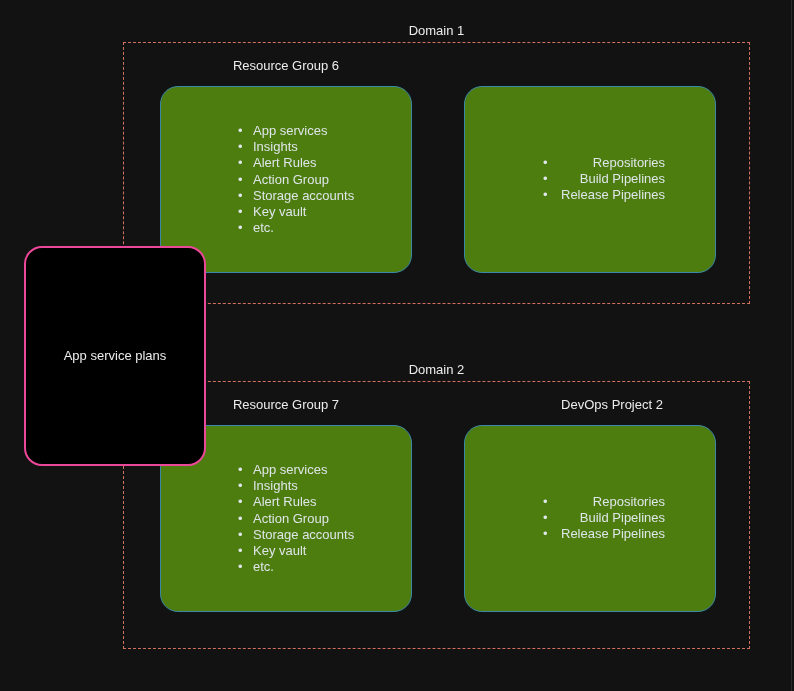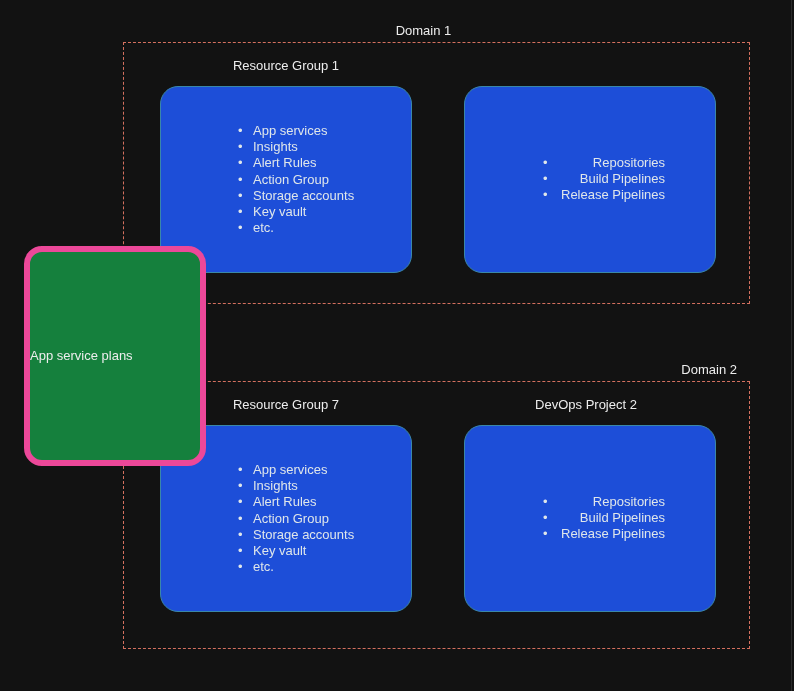--- a/index.html
+++ b/index.html
@@ -41,47 +41,47 @@
     border: 1px dashed #d4705f;
     box-sizing: border-box;
     background: transparent;
   }
   #domain-1-box { left: 123px; top: 42px;  width: 627px; height: 262px; }
   #domain-2-box { left: 123px; top: 381px; width: 627px; height: 268px; }
 
   .domain-label {
     position: absolute;
     width: 627px;
-    left: 110px;
+    left: 123px;
     text-align: center;
     color: #ededed;
     font-size: 13px;
     line-height: 16px;
   }
   #domain-1-label { top: 23px; }
-  #domain-2-label { top: 362px; text-align: right; }
+  #domain-2-label { top: 362px; }
 
   
   .group-title {
     position: absolute;
     text-align: center;
     color: #ededed;
     font-size: 13px;
     line-height: 16px;
   }
   #rg1-title  { left: 160px; top: 58px;  width: 252px; }
   #dop1-title { left: 464px; top: 58px;  width: 252px; }
   #rg2-title  { left: 160px; top: 397px; width: 252px; }
-  #dop2-title { left: 460px; top: 397px; width: 252px; }
+  #dop2-title { left: 486px; top: 397px; width: 252px; }
 
   
   .card {
     position: absolute;
     box-sizing: border-box;
-    background: #1d4ed8;
+    background: #4d7c0f;
     border: 1px solid #3a87a8;
     border-radius: 18px;
   }
   #rg1-card  { left: 160px; top: 86px;  width: 252px; height: 187px; }
   #dop1-card { left: 464px; top: 86px;  width: 252px; height: 187px; }
   #rg2-card  { left: 160px; top: 425px; width: 252px; height: 187px; }
   #dop2-card { left: 464px; top: 425px; width: 252px; height: 187px; }
 
   .card-list {
     list-style: none;
@@ -123,45 +123,45 @@
   }
 
   
   #app-service-plans {
     position: absolute;
     left: 24px;
     top: 246px;
     width: 182px;
     height: 220px;
     box-sizing: border-box;
-    background: #15803d;
-    border: 6px solid #ec4899;
+    background: #000000;
+    border: 2px solid #ec4899;
     border-radius: 18px;
     display: flex;
     align-items: center;
-    justify-content: flex-start;
+    justify-content: center;
     z-index: 10;
   }
   #app-service-plans .asp-label {
     color: #ededed;
     font-size: 13px;
     line-height: 16px;
     text-align: center;
   }
 </style>
 </head>
 <body>
 
 <div id="canvas">
 
   <div class="domain-label" id="domain-1-label">Domain 1</div>
 
   <div class="domain-box" id="domain-1-box"></div>
 
-  <div class="group-title" id="rg1-title">Resource Group 1</div>
+  <div class="group-title" id="rg1-title">Resource Group 6</div>
 
   <div class="card" id="rg1-card">
     <ul class="card-list rg-list">
       <li>App services</li>
       <li>Insights</li>
       <li>Alert Rules</li>
       <li>Action Group</li>
       <li>Storage accounts</li>
       <li>Key vault</li>
       <li>etc.</li>

